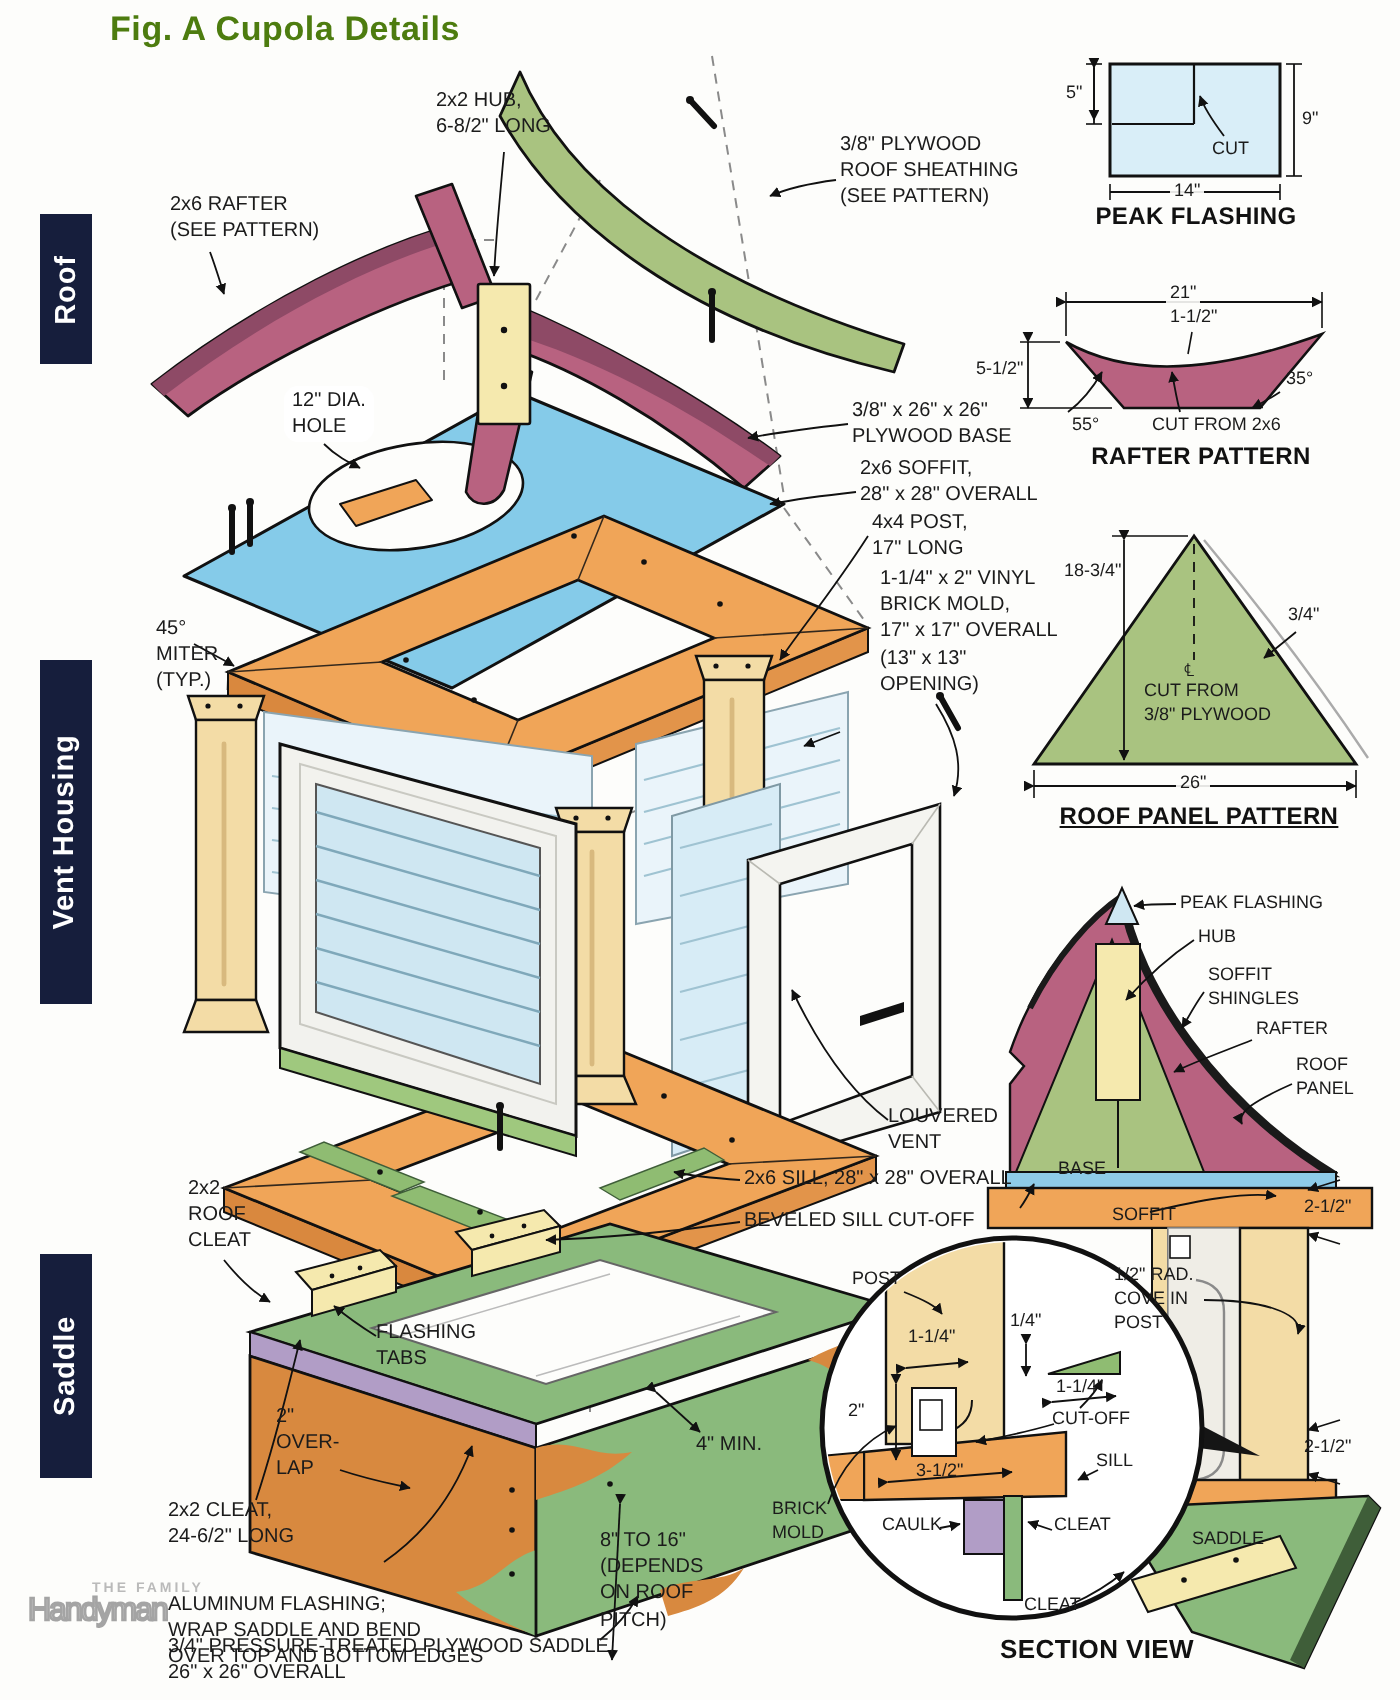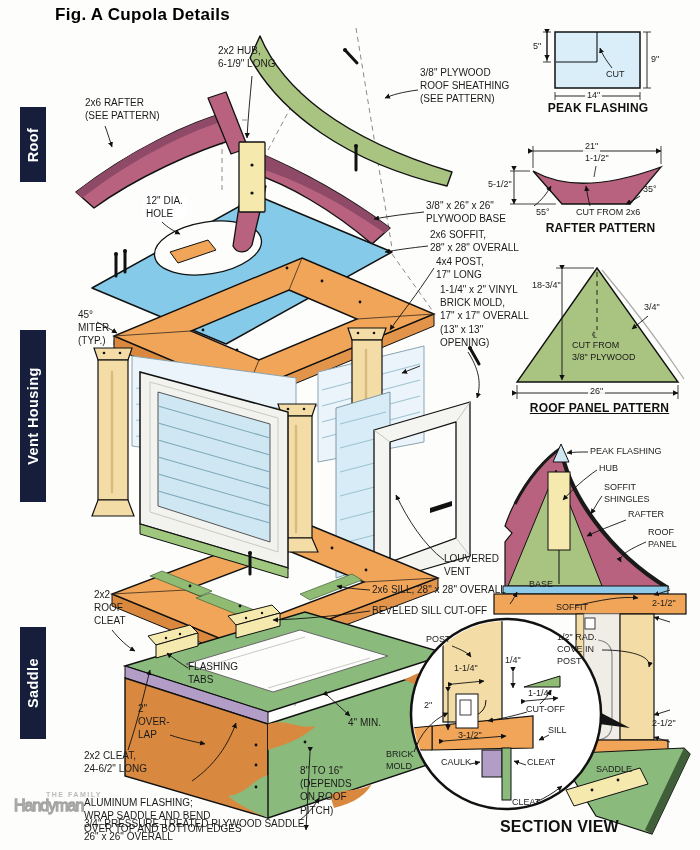--- a/index.html
+++ b/index.html
@@ -5,21 +5,21 @@
   html,body{margin:0;padding:0;background:#e8e8e8;}
   #page{position:relative;width:700px;height:850px;background:#fdfdfb;overflow:hidden;
         font-family:"Liberation Sans",sans-serif;}
   svg{position:absolute;left:0;top:0;z-index:1;}
   .lbl{position:absolute;z-index:3;font:10px/1.32 "Liberation Sans",sans-serif;color:#1b1b1b;
        white-space:pre-line;}
   .sm{font-size:9px;}
   .bld{font-weight:bold;font-size:12px;letter-spacing:.2px;color:#111;}
   .ctr{text-align:center;}
   .figtitle{position:absolute;left:55px;top:5px;z-index:3;font:bold 17px "Liberation Sans",sans-serif;
-       color:#000000;letter-spacing:.3px;}
+       color:#4d7c0f;letter-spacing:.3px;}
   .tab{position:absolute;left:20px;width:26px;background:#161e3c;z-index:3;
        display:flex;align-items:center;justify-content:center;}
   .tab span{white-space:nowrap;transform:rotate(-90deg);color:#fff;
        font:bold 14.5px "Liberation Sans",sans-serif;letter-spacing:.4px;}
   .pill{background:#fff;border-radius:7px;padding:1px 4px;}
   .wbg{background:rgba(253,253,251,.9);padding:0 2px;}
   #logo{position:absolute;left:14px;top:791px;z-index:4;opacity:.92;}
   #logo .fam{font:bold 7px "Liberation Sans",sans-serif;letter-spacing:1.5px;color:#b5b5b5;margin-left:32px;}
   #logo .hand{font:bold 38px/““0.95 "Liberation Sans",sans-serif;line-height:.95;color:#d6d6d6;
        -webkit-text-stroke:1.3px #9d9d9d;letter-spacing:-1px;}
@@ -389,21 +389,21 @@
   <span>Roof</span>
     </div>
 <div class="tab" style="top:330px;height:172px;">
   <span>Vent Housing</span>
     </div>
 <div class="tab" style="top:627px;height:112px;">
   <span>Saddle</span>
     </div>
 
 <div class="lbl" style="left:218px;top:44px;">2x2 HUB,
-6-1/9" LONG</div>
+6-8/2" LONG</div>
 <div class="lbl" style="left:85px;top:96px;">2x6 RAFTER
 (SEE PATTERN)</div>
 <div class="lbl" style="left:420px;top:66px;">3/8" PLYWOOD
 ROOF SHEATHING
 (SEE PATTERN)</div>
 <div class="lbl pill" style="left:142px;top:193px;">12" DIA.
 HOLE</div>
 <div class="lbl" style="left:426px;top:199px;">3/8" x 26" x 26"
 PLYWOOD BASE</div>
 <div class="lbl" style="left:430px;top:228px;">2x6 SOFFIT,
@@ -474,21 +474,21 @@
 PANEL</div>
 <div class="lbl sm" style="left:497px;top:579px;padding-left:32px;">BASE</div>
 <div class="lbl sm" style="left:556px;top:602px;">SOFFIT</div>
 <div class="lbl sm" style="left:652px;top:598px;">2-1/2"</div>
 <div class="lbl sm" style="left:557px;top:632px;">1/2" RAD.
 COVE IN
 POST</div>
 <div class="lbl sm" style="left:652px;top:718px;">2-1/2"</div>
 <div class="lbl sm" style="left:596px;top:764px;">SADDLE</div>
 <div class="lbl sm" style="left:512px;top:797px;">CLEAT</div>
-<div class="lbl bld" style="left:500px;top:816px;font-size:16px;">SECTION VIEW</div>
+<div class="lbl bld" style="left:500px;top:816px;font-size:13px;">SECTION VIEW</div>
 
 <div class="lbl sm" style="left:426px;top:634px;">POST</div>
 <div class="lbl sm" style="left:454px;top:663px;">1-1/4"</div>
 <div class="lbl sm" style="left:505px;top:655px;">1/4"</div>
 <div class="lbl sm" style="left:528px;top:688px;">1-1/4"</div>
 <div class="lbl sm" style="left:424px;top:700px;">2"</div>
 <div class="lbl sm" style="left:526px;top:704px;">CUT-OFF</div>
 <div class="lbl sm" style="left:548px;top:725px;">SILL</div>
 <div class="lbl sm" style="left:458px;top:730px;">3-1/2"</div>
 <div class="lbl sm" style="left:441px;top:757px;">CAULK</div>

